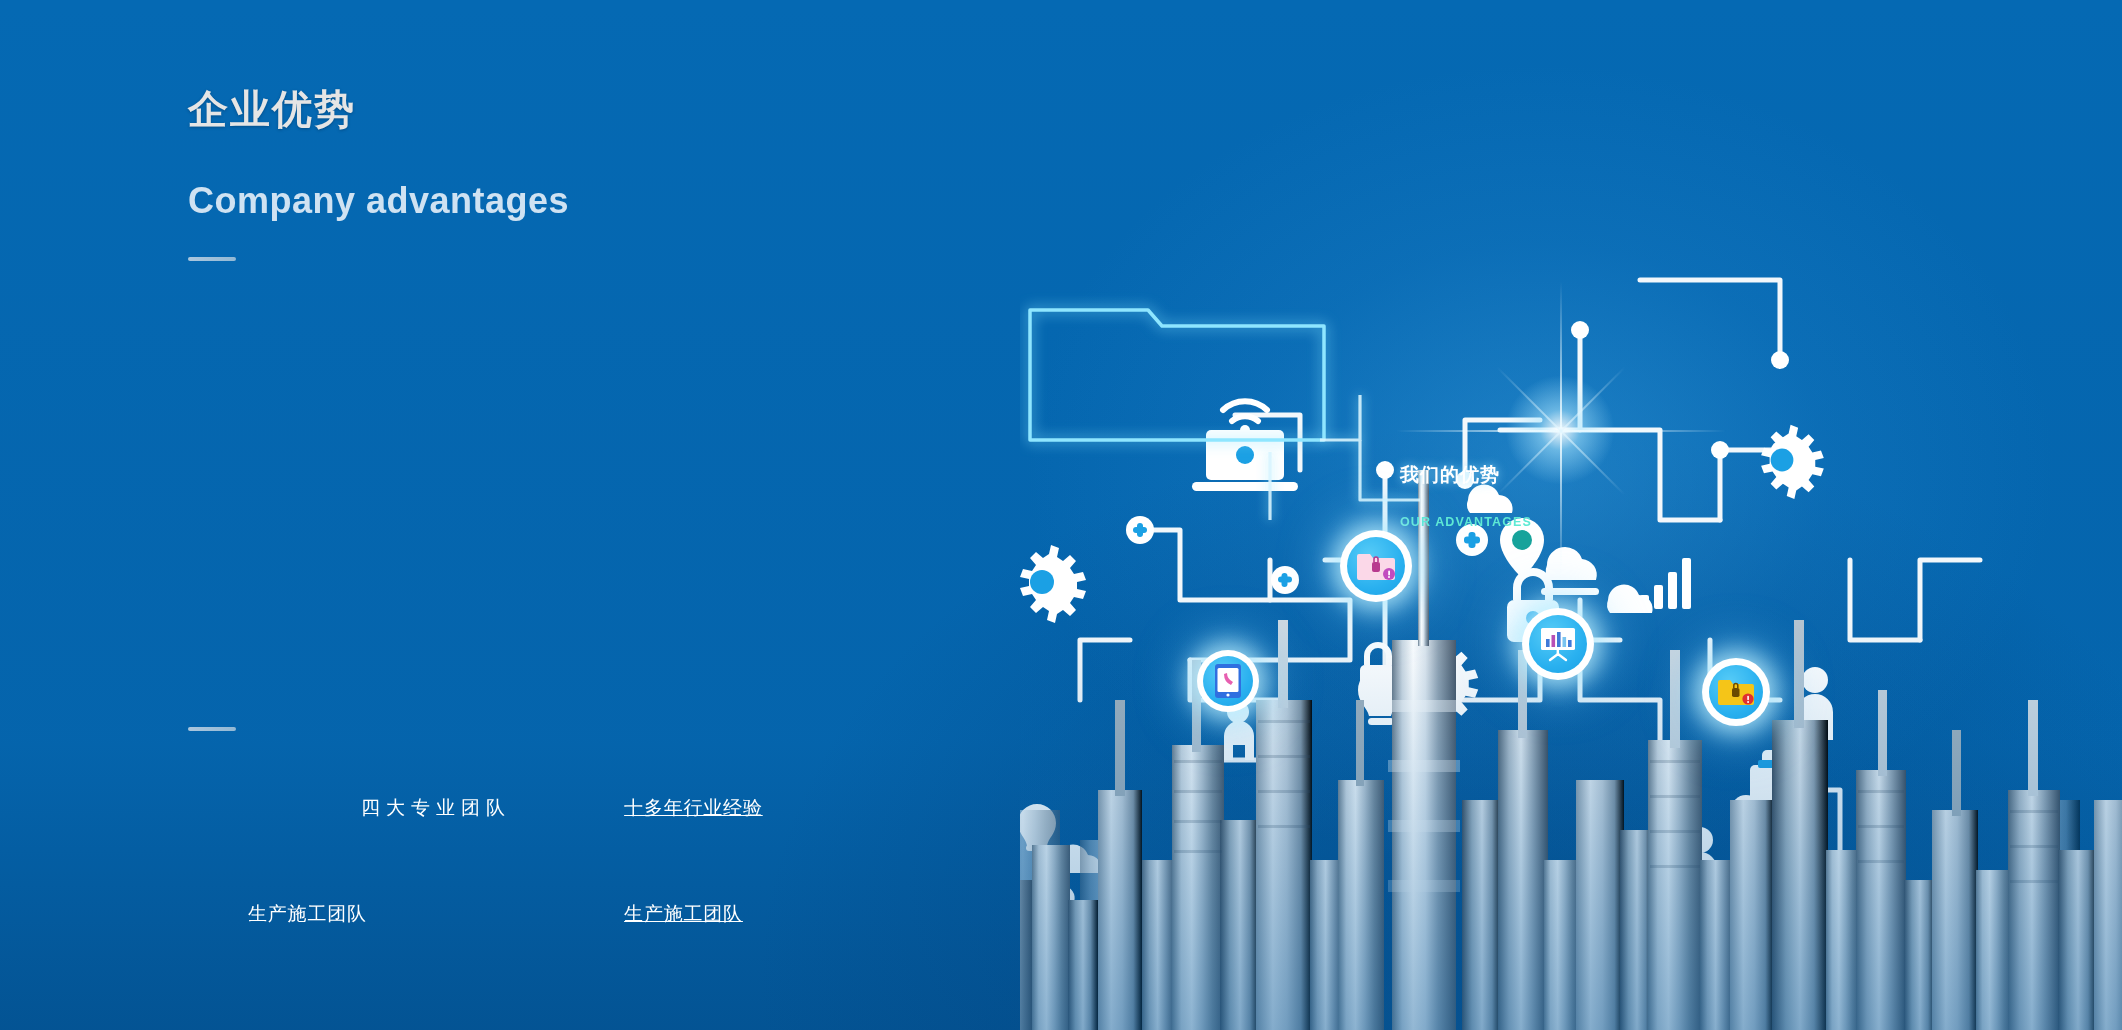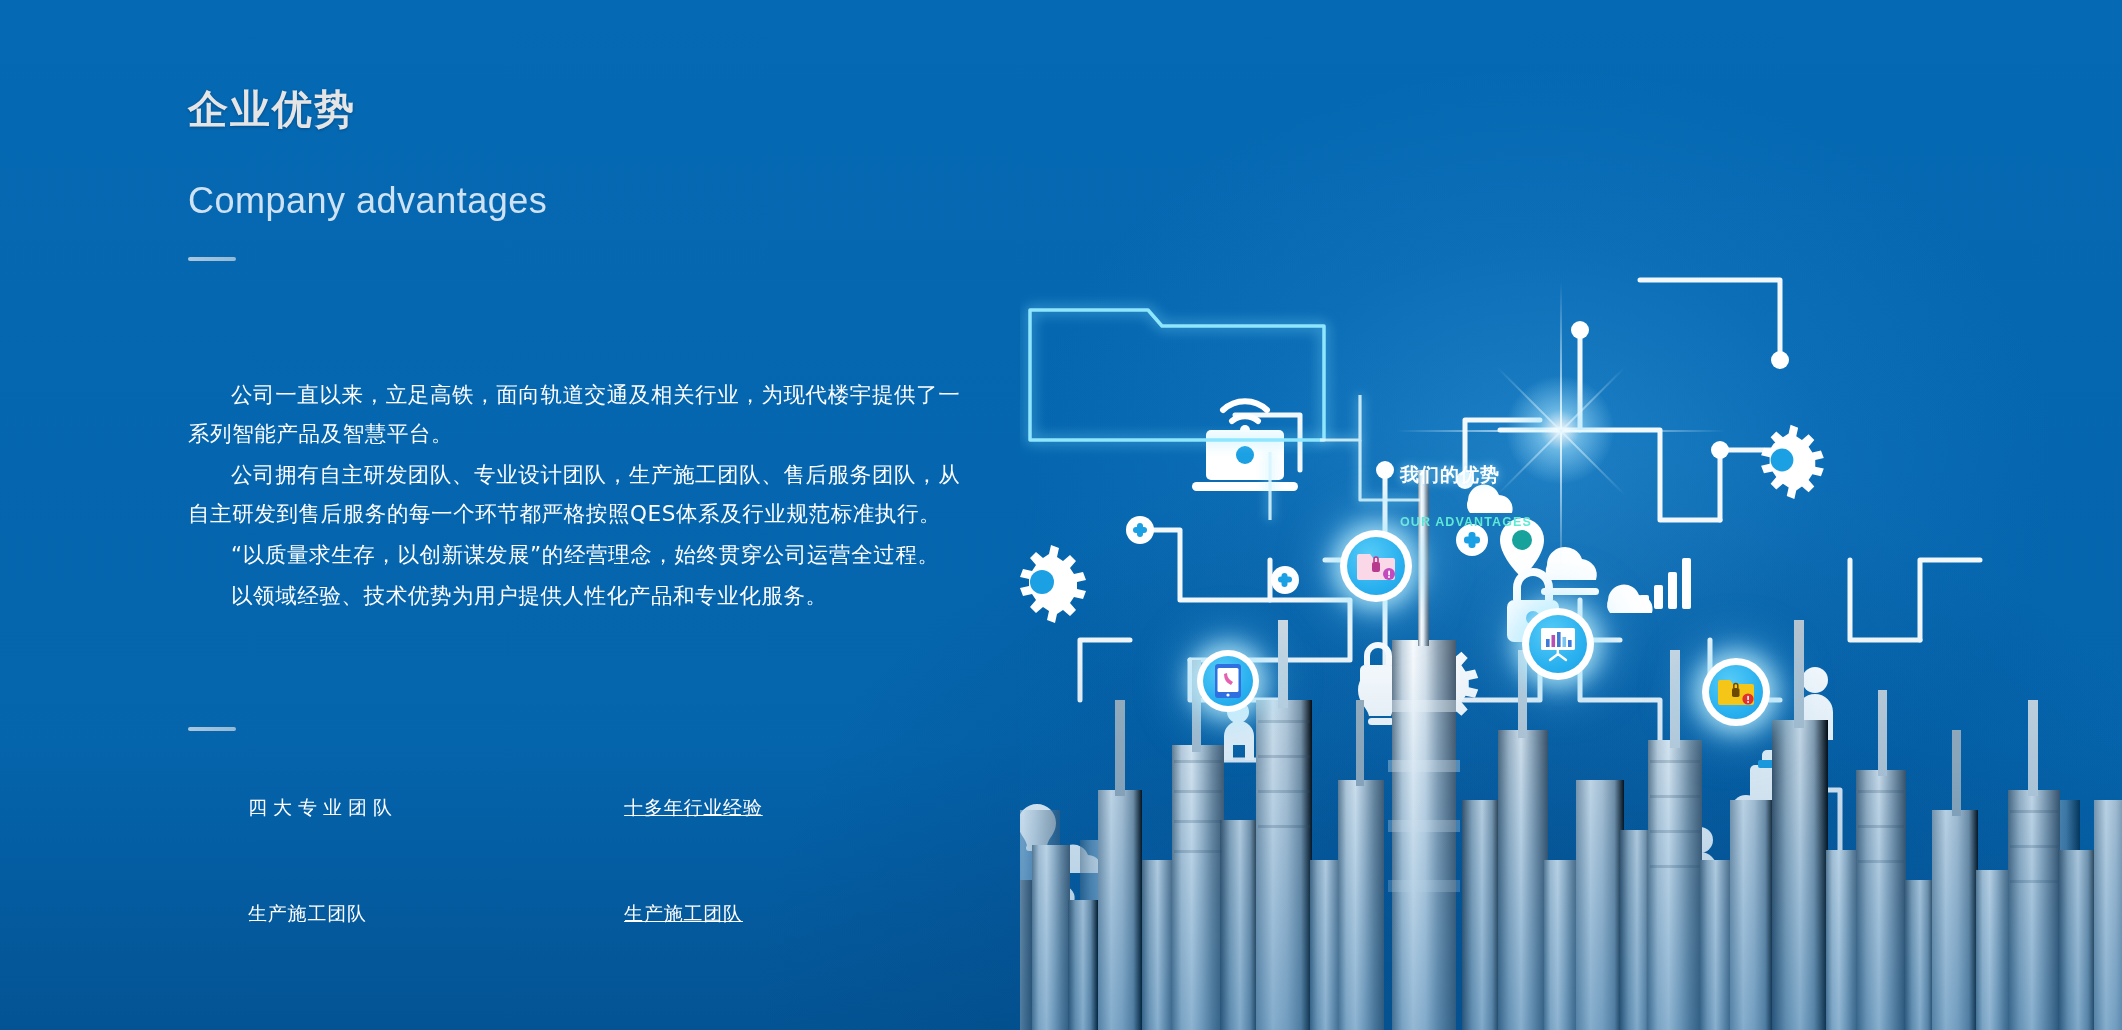--- a/index.html
+++ b/index.html
@@ -38,21 +38,21 @@
 
   
   .left{position:absolute;left:0;top:0;width:1060px;height:1030px;}
   .title-cn{
     position:absolute;left:188px;top:82px;
     font-size:40px;font-weight:700;color:#e5e5e5;letter-spacing:2px;
     text-shadow:0 1px 3px rgba(0,30,60,.35);
   }
   .title-en{
     position:absolute;left:188px;top:180px;
-    font-size:36px;font-weight:400;color:#cfe2f2;letter-spacing:.5px;
+    font-size:36px;font-weight:700;color:#cfe2f2;letter-spacing:.5px;
   }
   .rule{position:absolute;height:4px;width:48px;border-radius:2px;
         background:linear-gradient(90deg,#b9cfe2,#9fc0d8);opacity:.92;}
   .rule-top{left:188px;top:257px;}
   .rule-mid{left:188px;top:727px;}
 
   .body-copy{position:absolute;left:188px;top:375px;width:790px;}
   .body-copy p{
     margin:0 0 2px 0;
     font-size:21.5px;line-height:39px;color:#ffffff;
@@ -60,21 +60,21 @@
     font-family:"DejaVu Sans","Liberation Sans",sans-serif;
     font-weight:400;
   }
 
   .stats{position:absolute;left:188px;top:795px;width:640px;}
   .stats-row{display:flex;margin-bottom:80px;}
   .stat{
     font-size:19px;color:#ffffff;letter-spacing:.8px;
     font-family:"DejaVu Sans","Liberation Sans",sans-serif;
   }
-  .stat.wide{letter-spacing:6px;}
+  .stat.wide{letter-spacing:6px;text-align:center;}
   .stat.c1{width:415px;padding-left:60px;}
   .stat.c2{width:225px;text-decoration:underline;}
 
   
   .art{position:absolute;left:1020px;top:0;width:1102px;height:1030px;overflow:hidden;}
   .art svg{position:absolute;left:0;top:0;}
   .card-cn{
     position:absolute;left:1400px;top:462px;
     font-size:19px;font-weight:700;color:#ffffff;letter-spacing:1px;
     text-shadow:0 0 10px rgba(150,225,255,.8);
@@ -483,26 +483,20 @@
   </div>
 
   <div class="left">
 
     <div class="title-cn">企业优势</div>
 
     <div class="title-en">Company advantages</div>
 
     <div class="rule rule-top"></div>
 
-    <div class="body-copy">
-      <p>公司一直以来，立足高铁，面向轨道交通及相关行业，为现代楼宇提供了一系列智能产品及智慧平台。</p>
-      <p>公司拥有自主研发团队、专业设计团队，生产施工团队、售后服务团队，从自主研发到售后服务的每一个环节都严格按照QES体系及行业规范标准执行。</p>
-      <p>“以质量求生存，以创新谋发展”的经营理念，始终贯穿公司运营全过程。</p>
-      <p>以领域经验、技术优势为用户提供人性化产品和专业化服务。</p>
-    </div>
 
     <div class="rule rule-mid"></div>
 
     <div class="stats">
       <div class="stats-row">
         <div class="stat wide c1">四大专业团队</div>
         <div class="stat c2">十多年行业经验</div>
       </div>
       <div class="stats-row">
         <div class="stat c1">生产施工团队</div>

